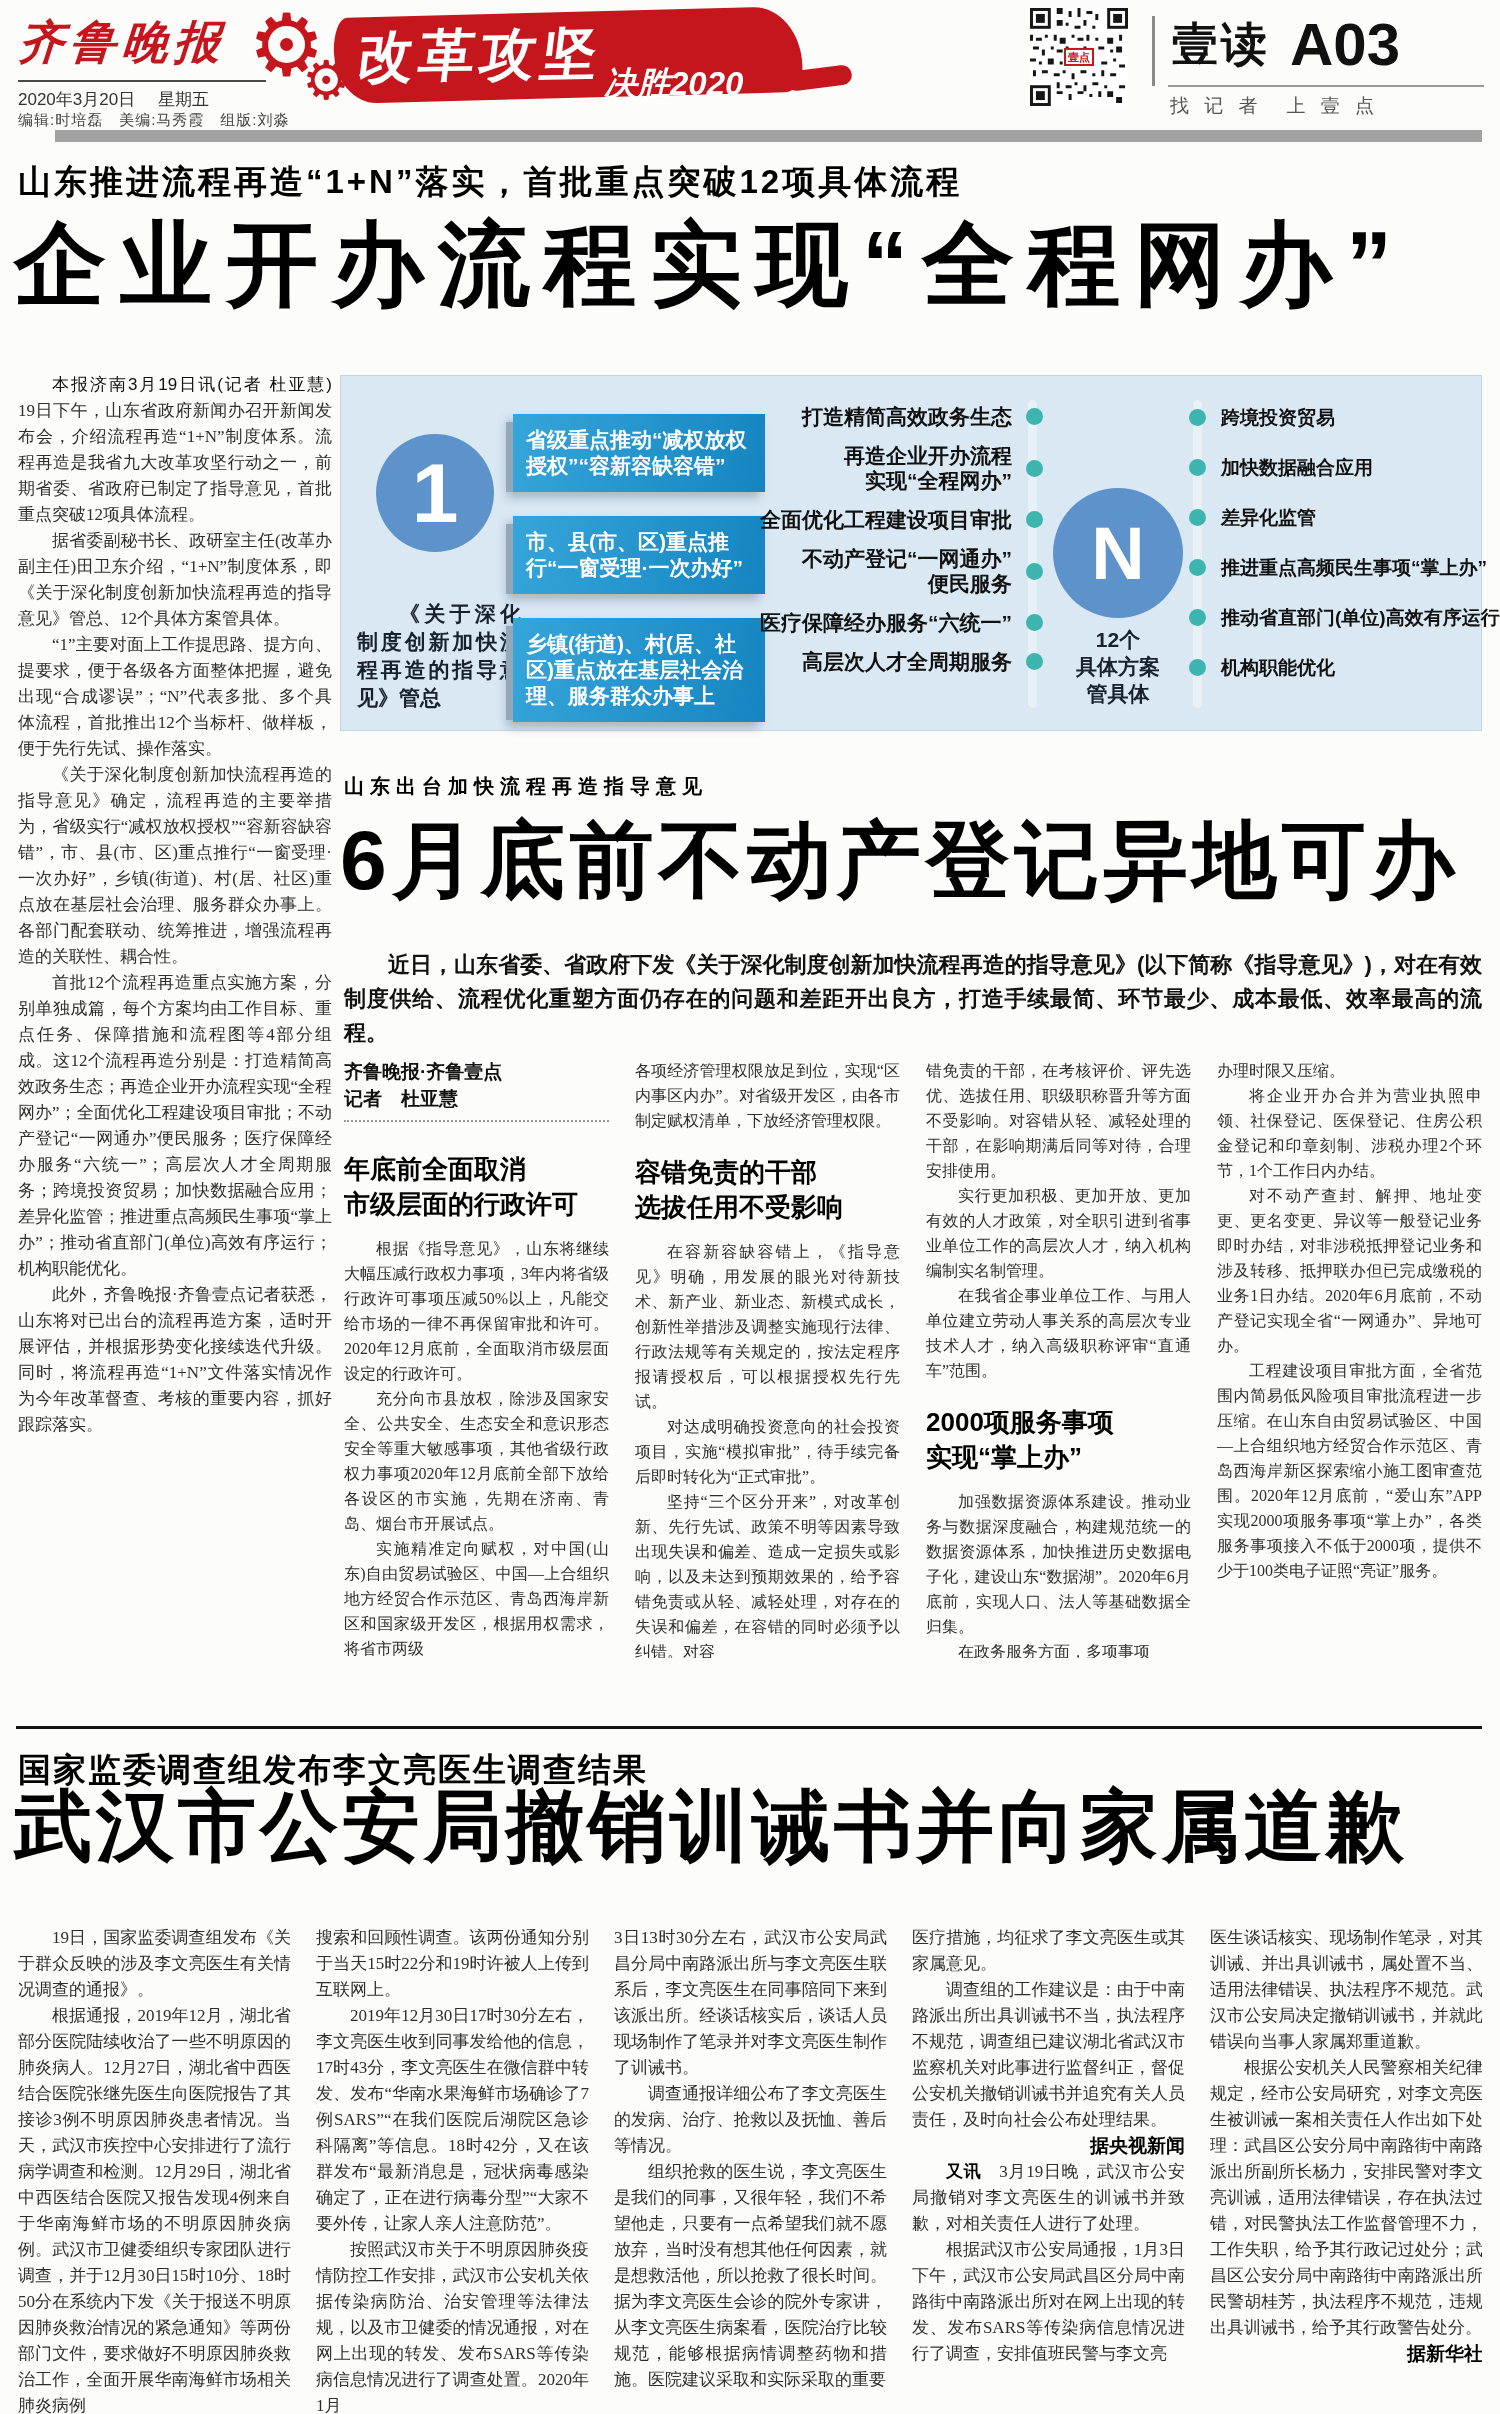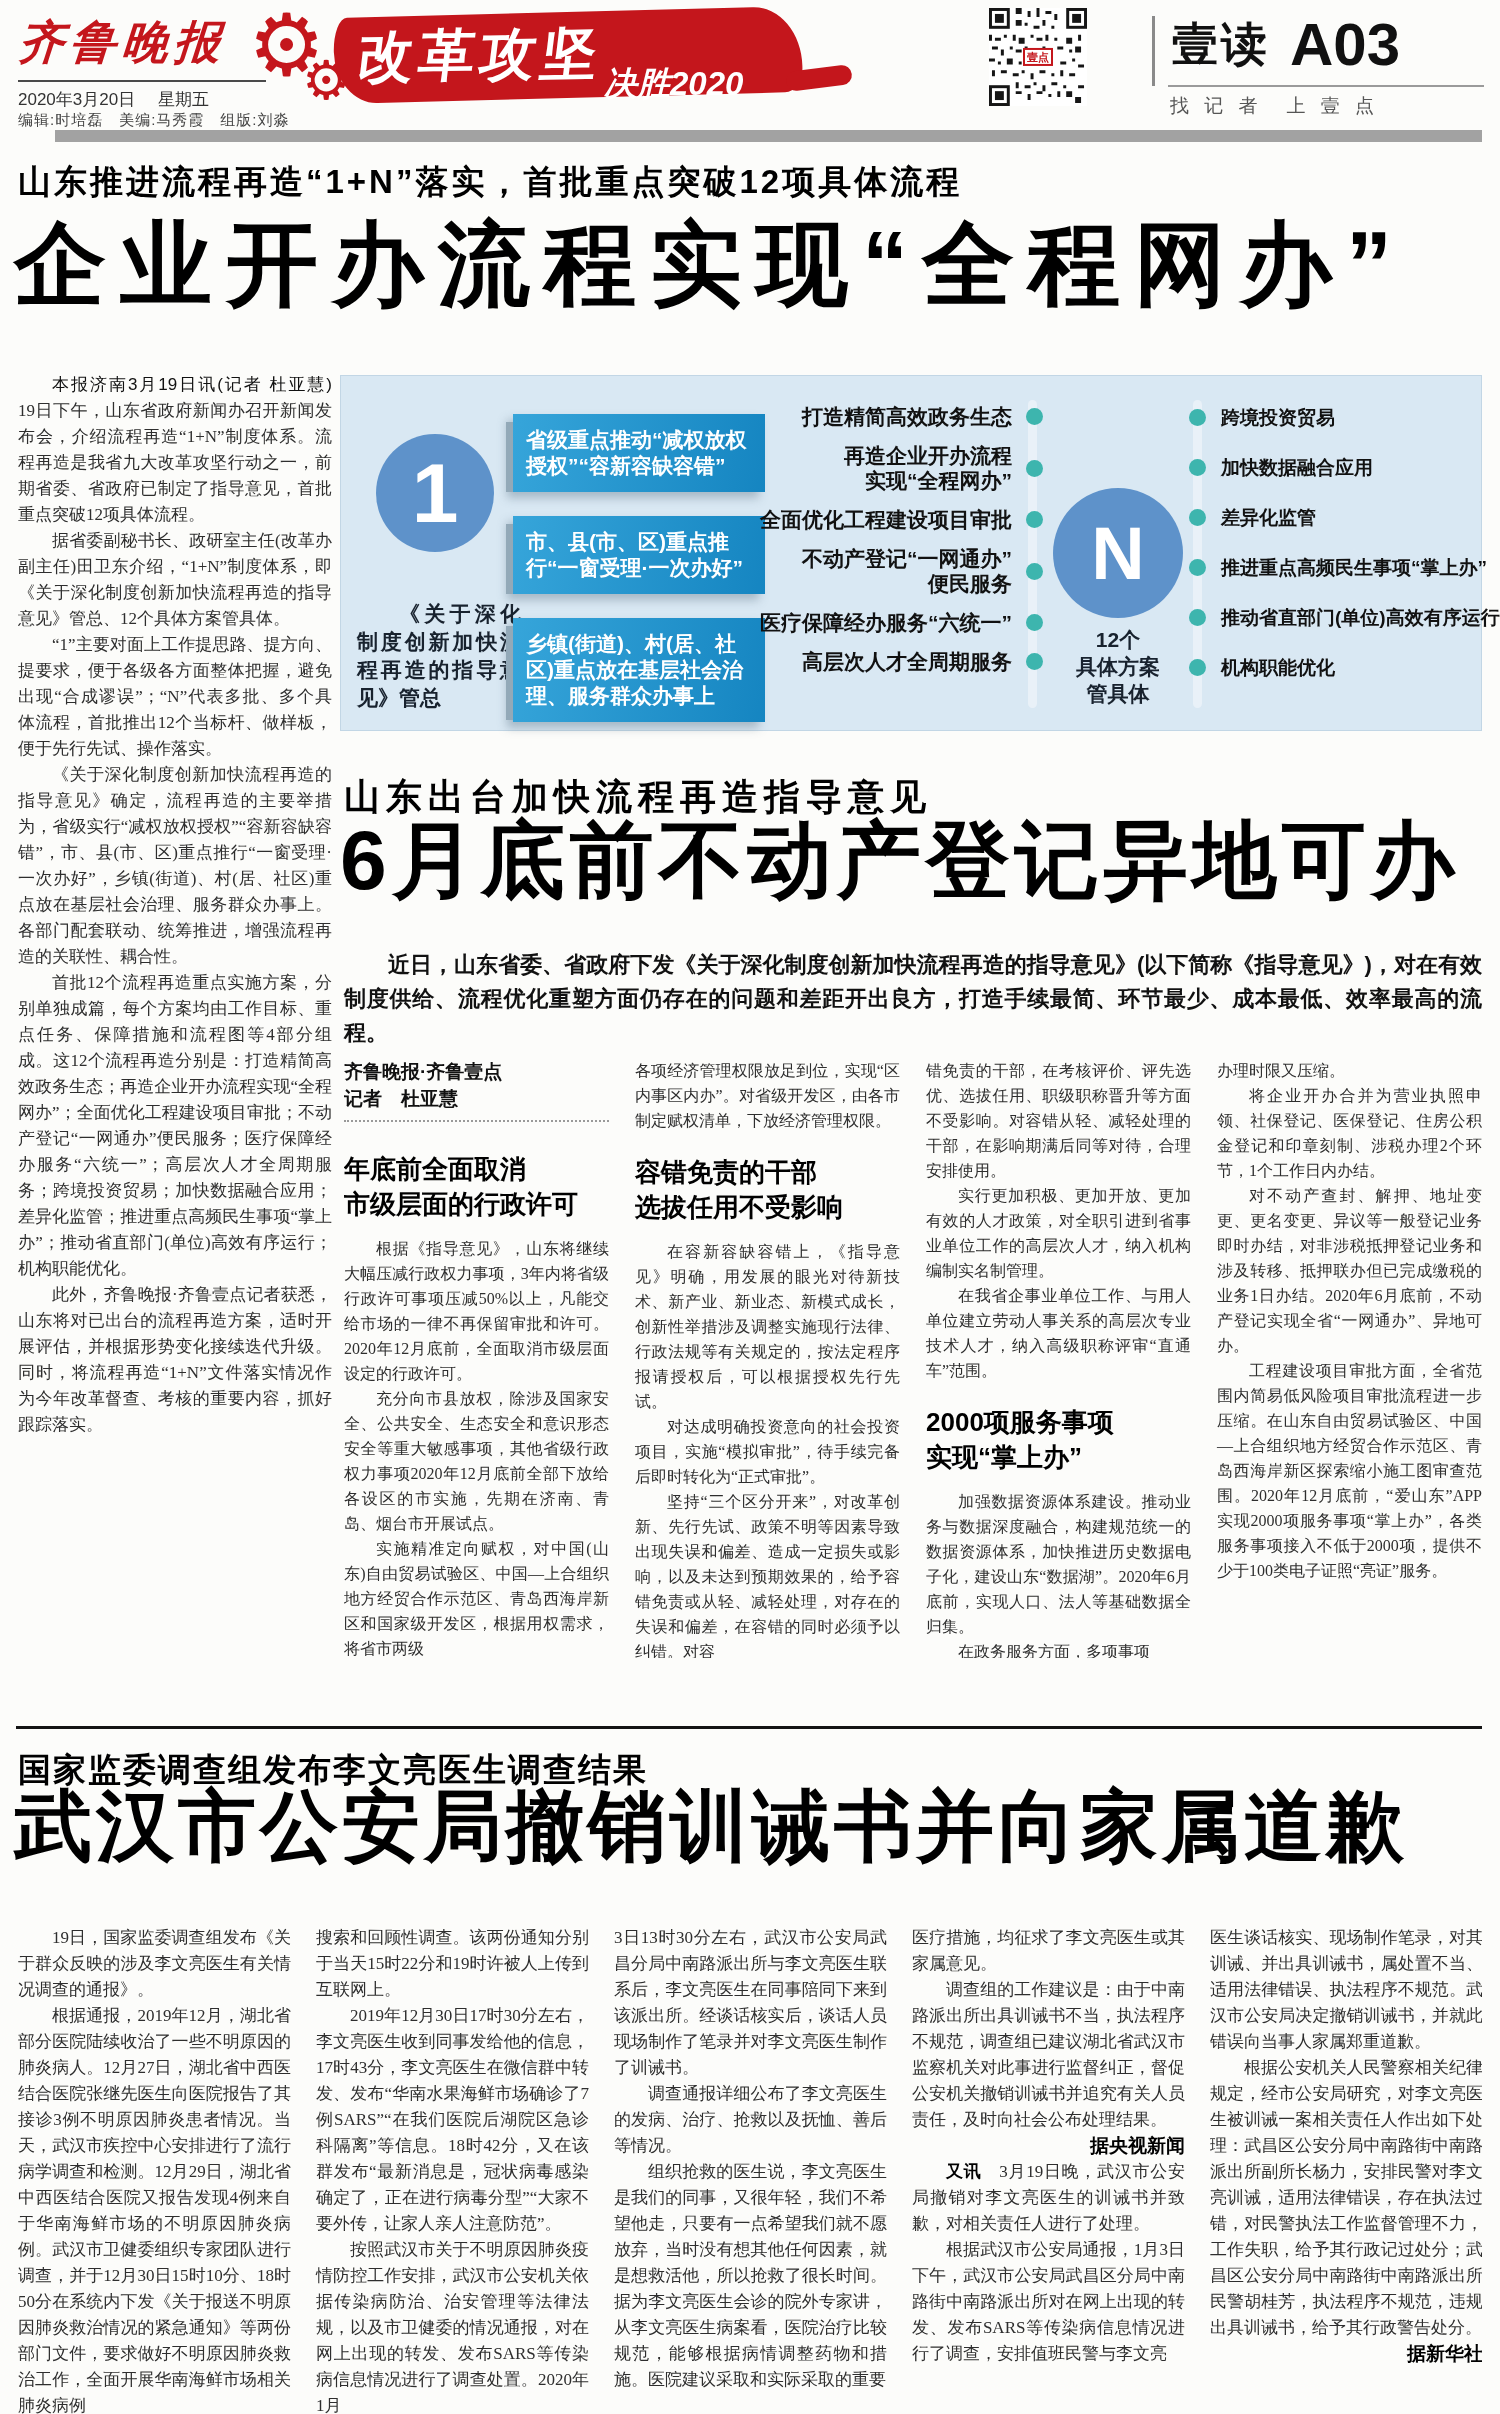--- a/index.html
+++ b/index.html
@@ -25,21 +25,21 @@
   .brush{position:absolute;left:88px;top:12px;width:468px;height:86px;background:#c4161c;
          border-radius:14px 48px 18px 42px / 34px 60px 24px 52px;transform:rotate(-1.5deg);}
   .brush-tail{position:absolute;left:540px;top:68px;width:66px;height:20px;background:#c4161c;
               border-radius:10px;transform:rotate(-7deg);}
   .banner-title{position:absolute;left:112px;top:18px;font-family:"DejaVu Serif",serif;
                 font-weight:bold;font-size:56px;color:#fff;letter-spacing:5px;
                 transform:skewX(-8deg) rotate(-1deg);white-space:nowrap;}
   .banner-sub{position:absolute;left:358px;top:62px;font-family:"Liberation Sans",sans-serif;
               font-weight:bold;font-style:italic;font-size:33px;color:#fff;white-space:nowrap;text-align:right;}
 
-  .qr{position:absolute;left:989px;top:8px;width:98px;height:98px;background:#4c1d95;}
+  .qr{position:absolute;left:1030px;top:8px;width:98px;height:98px;background:#4c1d95;}
   .qr svg{display:block;width:98px;height:98px;}
   .qr-label{position:absolute;left:50%;top:50%;transform:translate(-50%,-50%);background:#fff;
             border:2px solid #c4161c;color:#c4161c;font-family:"Liberation Sans",sans-serif;
             font-weight:bold;font-size:11px;padding:1px 2px;line-height:1.1;}
   .hdr-vdiv{position:absolute;left:1152px;top:16px;width:3px;height:70px;background:#8a8a8a;}
   .sec-row{position:absolute;left:1172px;top:10px;width:312px;display:flex;align-items:center;
            gap:20px;font-family:"Liberation Sans",sans-serif;color:#111;white-space:nowrap;}
   .sec-name{font-size:46px;font-weight:bold;letter-spacing:3px;}
   .sec-no{font-size:60px;font-weight:900;}
   .sec-rule{position:absolute;left:1168px;top:85px;width:316px;height:2px;background:#9a9a9a;}
@@ -81,21 +81,21 @@
             align-items:center;justify-content:center;}
   .n-caption{position:absolute;left:700px;top:250px;width:154px;text-align:center;font-weight:bold;
              font-size:21px;line-height:27px;color:#18222e;white-space:pre-line;}
   .right-track{position:absolute;left:852px;top:24px;width:9px;height:308px;background:#e9f1f8;border-radius:5px;}
   .right-list{position:absolute;left:848px;top:30px;width:288px;}
   .right-row{display:flex;align-items:center;gap:15px;margin-bottom:27px;}
   .right-text{font-weight:bold;font-size:19px;line-height:23px;color:#111;white-space:nowrap;}
 
   
   .a2-kicker{position:absolute;left:344px;top:773px;font-family:"Liberation Sans",sans-serif;
-             font-weight:bold;font-size:36px;letter-spacing:6px;color:#000;white-space:nowrap;}
+             font-weight:bold;font-size:20px;letter-spacing:6px;color:#000;white-space:nowrap;}
   .a2-headline{position:absolute;left:340px;top:812px;width:1142px;font-family:"Liberation Sans",sans-serif;
                font-weight:900;font-size:84px;line-height:1.15;letter-spacing:5px;color:#000;white-space:nowrap;}
   .a2-intro{position:absolute;left:344px;top:948px;width:1138px;font-family:"Liberation Sans",sans-serif;
             font-weight:bold;font-size:22px;line-height:34px;text-indent:2em;text-align:justify;color:#111;}
   .a2-body{position:absolute;left:344px;top:1058px;width:1140px;height:600px;overflow:hidden;
            display:flex;gap:26px;}
   .a2c{width:265px;flex:none;font-size:16px;line-height:25px;text-align:justify;color:#2e2e2e;}
   .a2c p{margin:0;text-indent:2em;}
   .a2c p.cont{text-indent:0;}
   .byline{font-family:"Liberation Sans",sans-serif;font-weight:bold;font-size:19px;line-height:27px;

